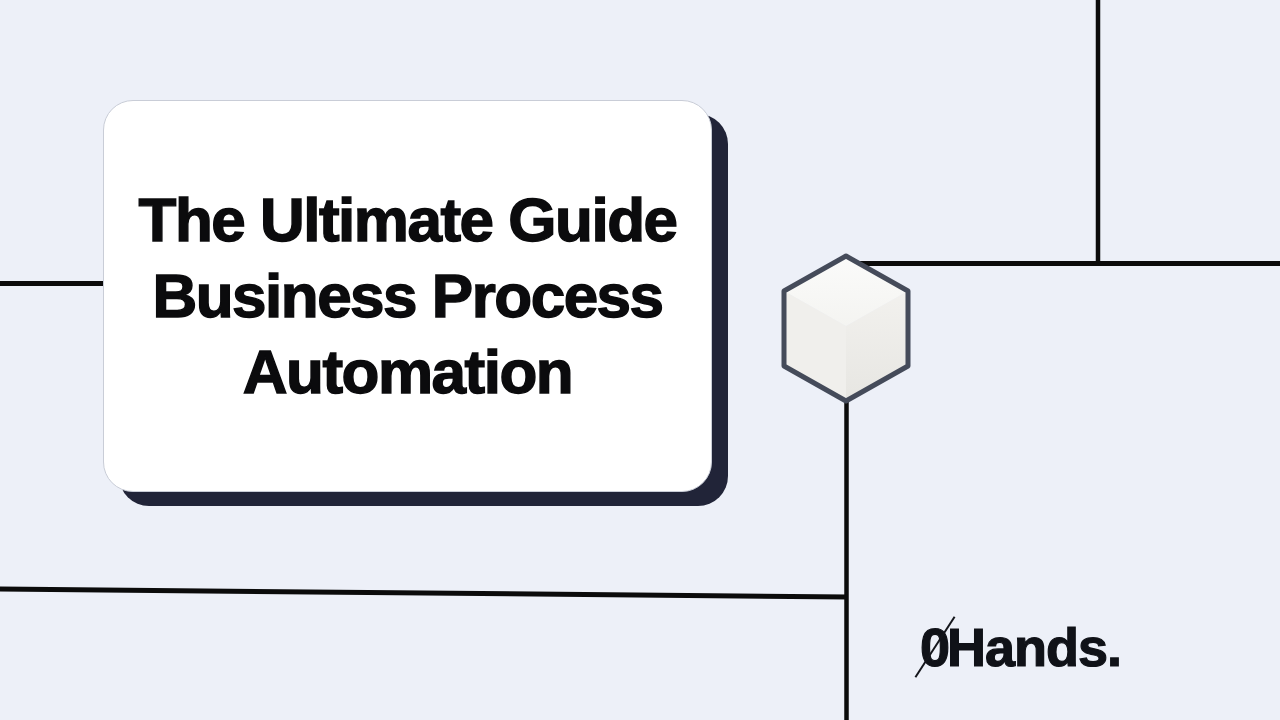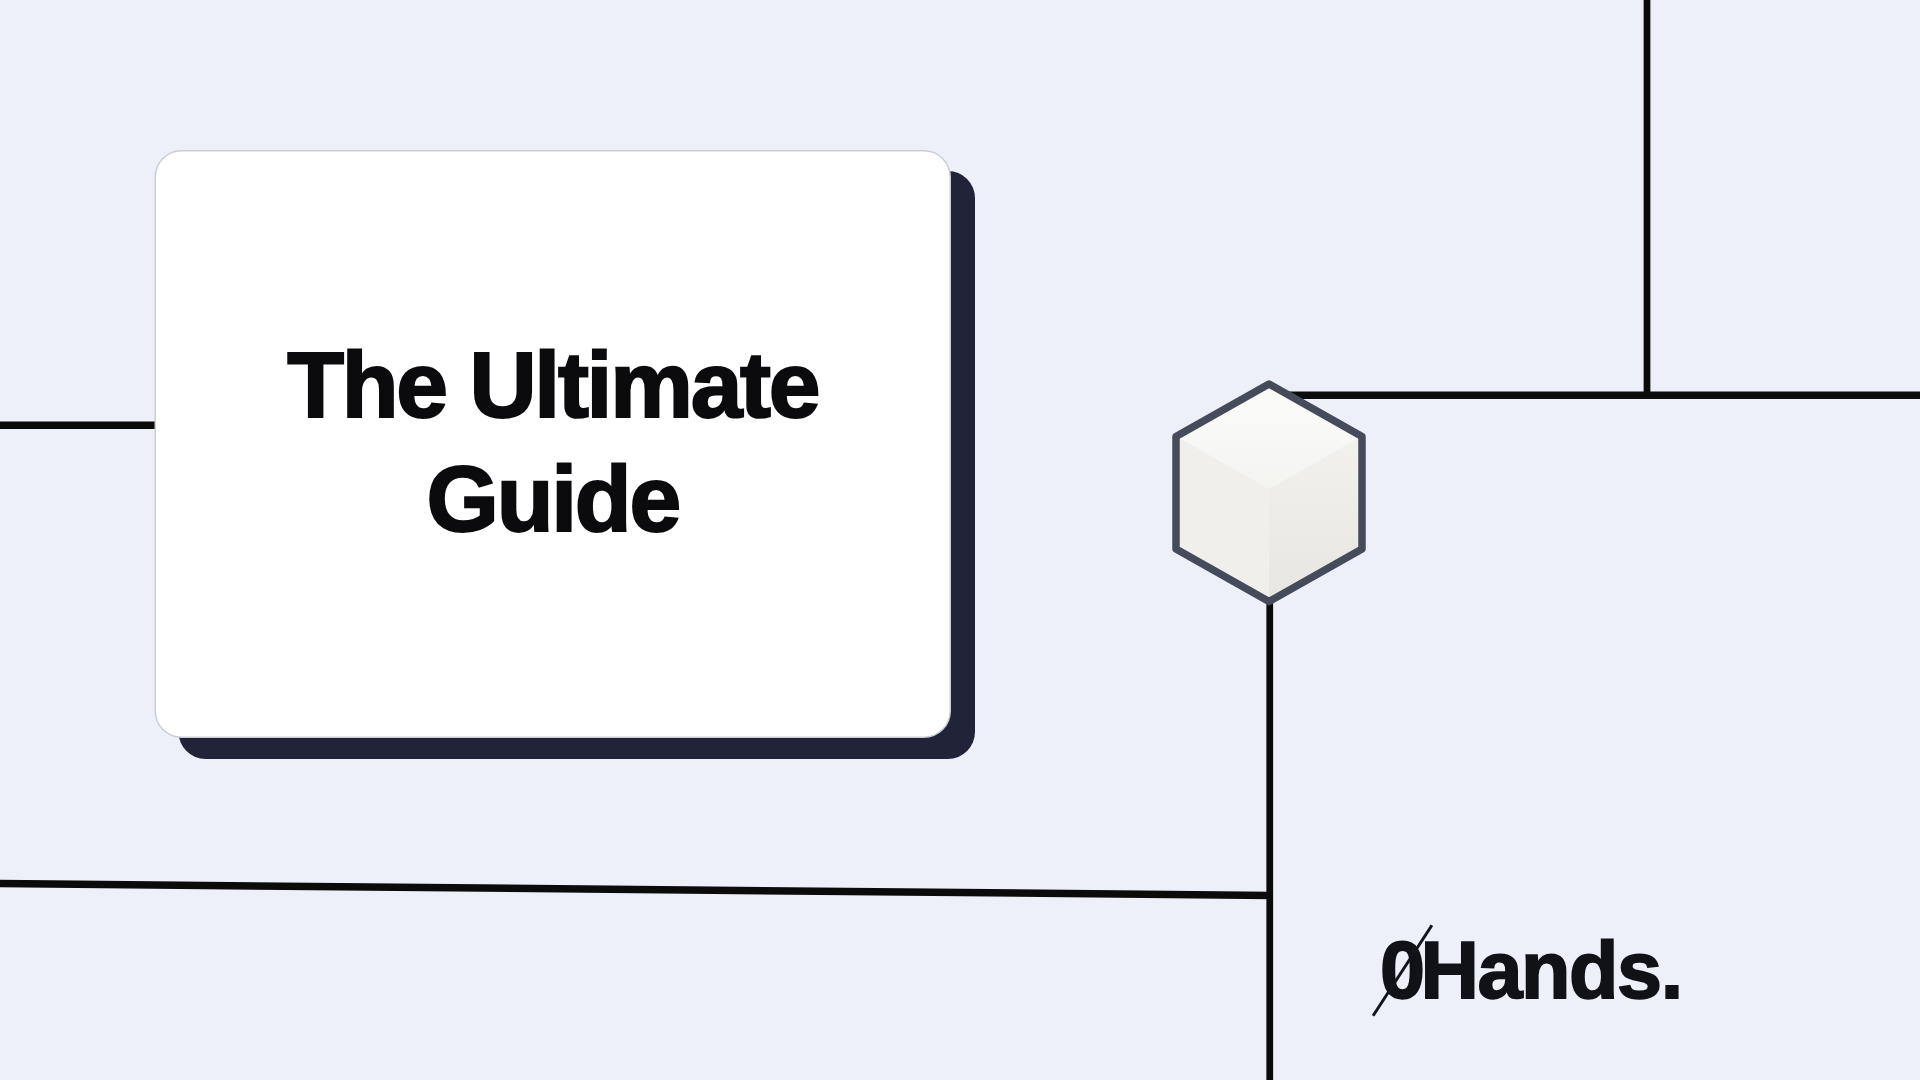--- a/index.html
+++ b/index.html
@@ -19,26 +19,26 @@
     position: absolute;
     left: 0; top: 0;
     width: 1280px;
     height: 720px;
     display: block;
   }
   .card {
     position: absolute;
     left: 103px;
     top: 100px;
-    width: 531px;
+    width: 609px;
     height: 392px;
     box-sizing: border-box;
     background: #ffffff;
     border: 1px solid #c9cdd7;
-    border-radius: 18px;
+    border-radius: 30px;
     box-shadow: 16px 14px 0 0 #212438;
     display: flex;
     align-items: center;
     justify-content: center;
   }
   .title {
     width: 100%;
     text-align: center;
     color: #0b0b0d;
     font-weight: 700;
@@ -104,20 +104,22 @@
       <polygon points="846,256 908,291 846,326 784,291" fill="url(#topFace)"></polygon>
       <polygon points="784,291 846,326 846,401 784,366" fill="#f0efec"></polygon>
       <polygon points="908,291 908,366 846,401 846,326" fill="url(#rightFace)"></polygon>
       <polygon points="846,256 908,291 908,366 846,401 784,366 784,291" fill="none" stroke="#454b5a" stroke-width="5" stroke-linejoin="round"></polygon>
     </g>
   </svg>
 
   <div class="card">
     <div class="title">
       <div>The Ultimate Guide</div>
+      <div>Business Process</div>
+      <div>Automation</div>
     </div>
   </div>
 
   <div class="logo">
     <span class="zero-wrap"><span>0</span><span class="slash"></span></span><span class="name">Hands</span><span>.</span>
   </div>
 
 </div>
 
 </body></html>

